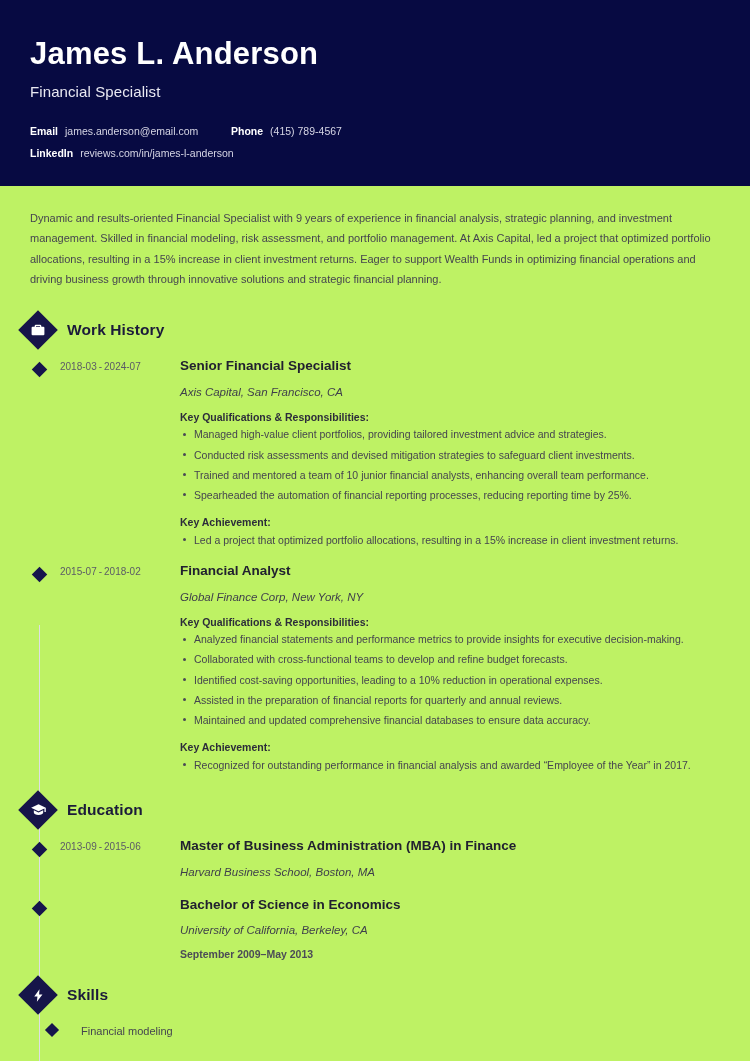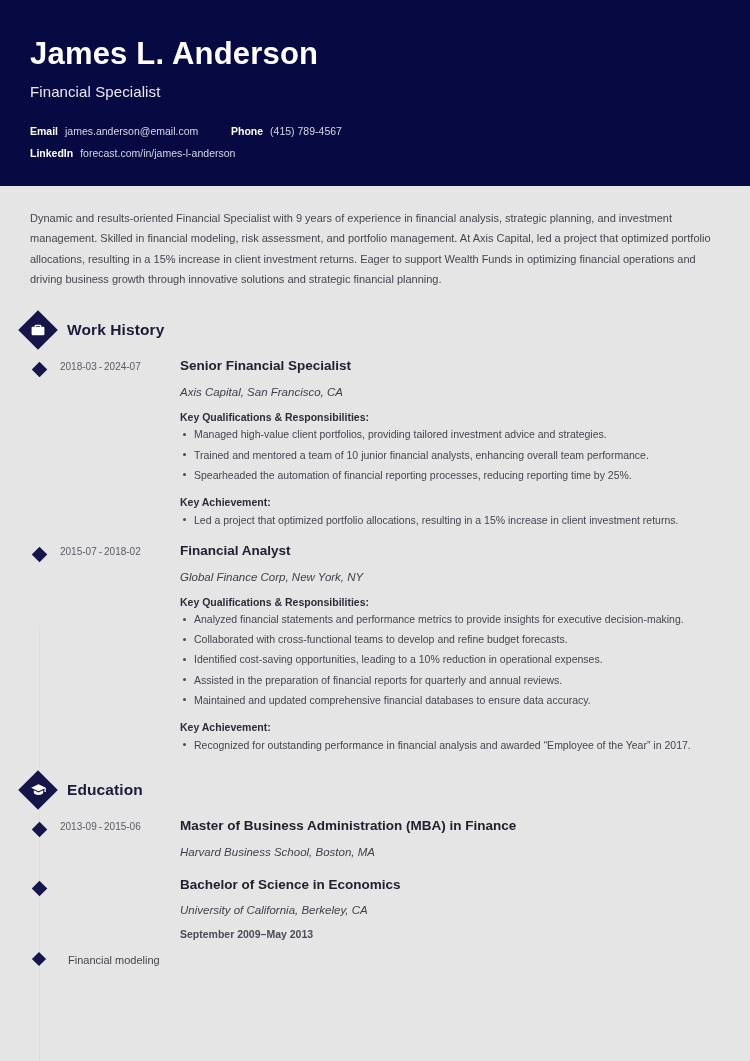--- a/index.html
+++ b/index.html
@@ -13,21 +13,21 @@
     font-family: "Liberation Sans", sans-serif;
     background: #ffffff;
     color: #3d3d47;
     overflow: hidden;
   }
 
   .page {
     position: relative;
     width: 750px;
     height: 1061px;
-    background: #e5e5e5;
+    background: #bef264;
     overflow: hidden;
   }
 
   
   .header {
     background: #070A42;
     padding: 36px 30px 30px 30px;
     height: 186px;
   }
 
@@ -246,21 +246,21 @@
     width: 3px;
     height: 3px;
     border-radius: 50%;
     background: #4a4a55;
   }
 
   
   .skill-row {
     display: flex;
     align-items: flex-start;
-    padding-left: 18px;
+    padding-left: 31px;
     margin-top: 9px;
   }
 
   .skill-marker-col {
     width: 42px;
     flex: none;
     display: flex;
     justify-content: center;
   }
 
@@ -295,21 +295,21 @@
           <span class="contact-value">james.anderson@email.com</span>
         </div>
         <div class="contact-item">
           <span class="contact-label">Phone</span>
           <span class="contact-value">(415) 789-4567</span>
         </div>
       </div>
       <div class="contact-row">
         <div class="contact-item">
           <span class="contact-label">LinkedIn</span>
-          <span class="contact-value">forecast.com/in/james-l-anderson</span>
+          <span class="contact-value">reviews.com/in/james-l-anderson</span>
         </div>
       </div>
     </div>
   </div>
 
   <div class="summary">Dynamic and results-oriented Financial Specialist with 9 years of experience in financial analysis, strategic planning, and investment management. Skilled in financial modeling, risk assessment, and portfolio management. At Axis Capital, led a project that optimized portfolio allocations, resulting in a 15% increase in client investment returns. Eager to support Wealth Funds in optimizing financial operations and driving business growth through innovative solutions and strategic financial planning.</div>
 
   <div class="body-wrap">
     <div class="timeline-line"></div>
 
@@ -330,20 +330,21 @@
         </div>
         <div class="date-col">
           <span>2018-03</span><span class="date-sep">-</span><span>2024-07</span>
         </div>
         <div class="detail-col">
           <div class="entry-title">Senior Financial Specialist</div>
           <div class="entry-sub">Axis Capital, San Francisco, CA</div>
           <div class="sub-head">Key Qualifications &amp; Responsibilities:</div>
           <ul class="bullets">
             <li>Managed high-value client portfolios, providing tailored investment advice and strategies.</li>
+            <li>Conducted risk assessments and devised mitigation strategies to safeguard client investments.</li>
             <li>Trained and mentored a team of 10 junior financial analysts, enhancing overall team performance.</li>
             <li>Spearheaded the automation of financial reporting processes, reducing reporting time by 25%.</li>
           </ul>
           <div class="sub-head">Key Achievement:</div>
           <ul class="bullets">
             <li>Led a project that optimized portfolio allocations, resulting in a 15% increase in client investment returns.</li>
           </ul>
         </div>
       </div>
 
@@ -406,20 +407,29 @@
         </div>
         <div class="detail-col">
           <div class="entry-title">Bachelor of Science in Economics</div>
           <div class="entry-sub">University of California, Berkeley, CA</div>
           <div class="entry-plain">September 2009–May 2013</div>
         </div>
       </div>
     </div>
 
     <div class="section" style="margin-top:14px;">
+      <div class="section-head">
+        <div class="diamond-badge">
+          <div class="shape"></div>
+          <svg width="15" height="15" viewBox="0 0 24 24" aria-hidden="true">
+            <path d="M13.6 2 5.2 13.4h5.1L9.4 22l8.9-11.7h-5.4z"></path>
+          </svg>
+        </div>
+        <div class="section-title">Skills</div>
+      </div>
 
       <div class="skill-row">
         <div class="skill-marker-col">
           <div class="skill-diamond"></div>
         </div>
         <div class="skill-label">Financial modeling</div>
       </div>
 
     </div>
 

